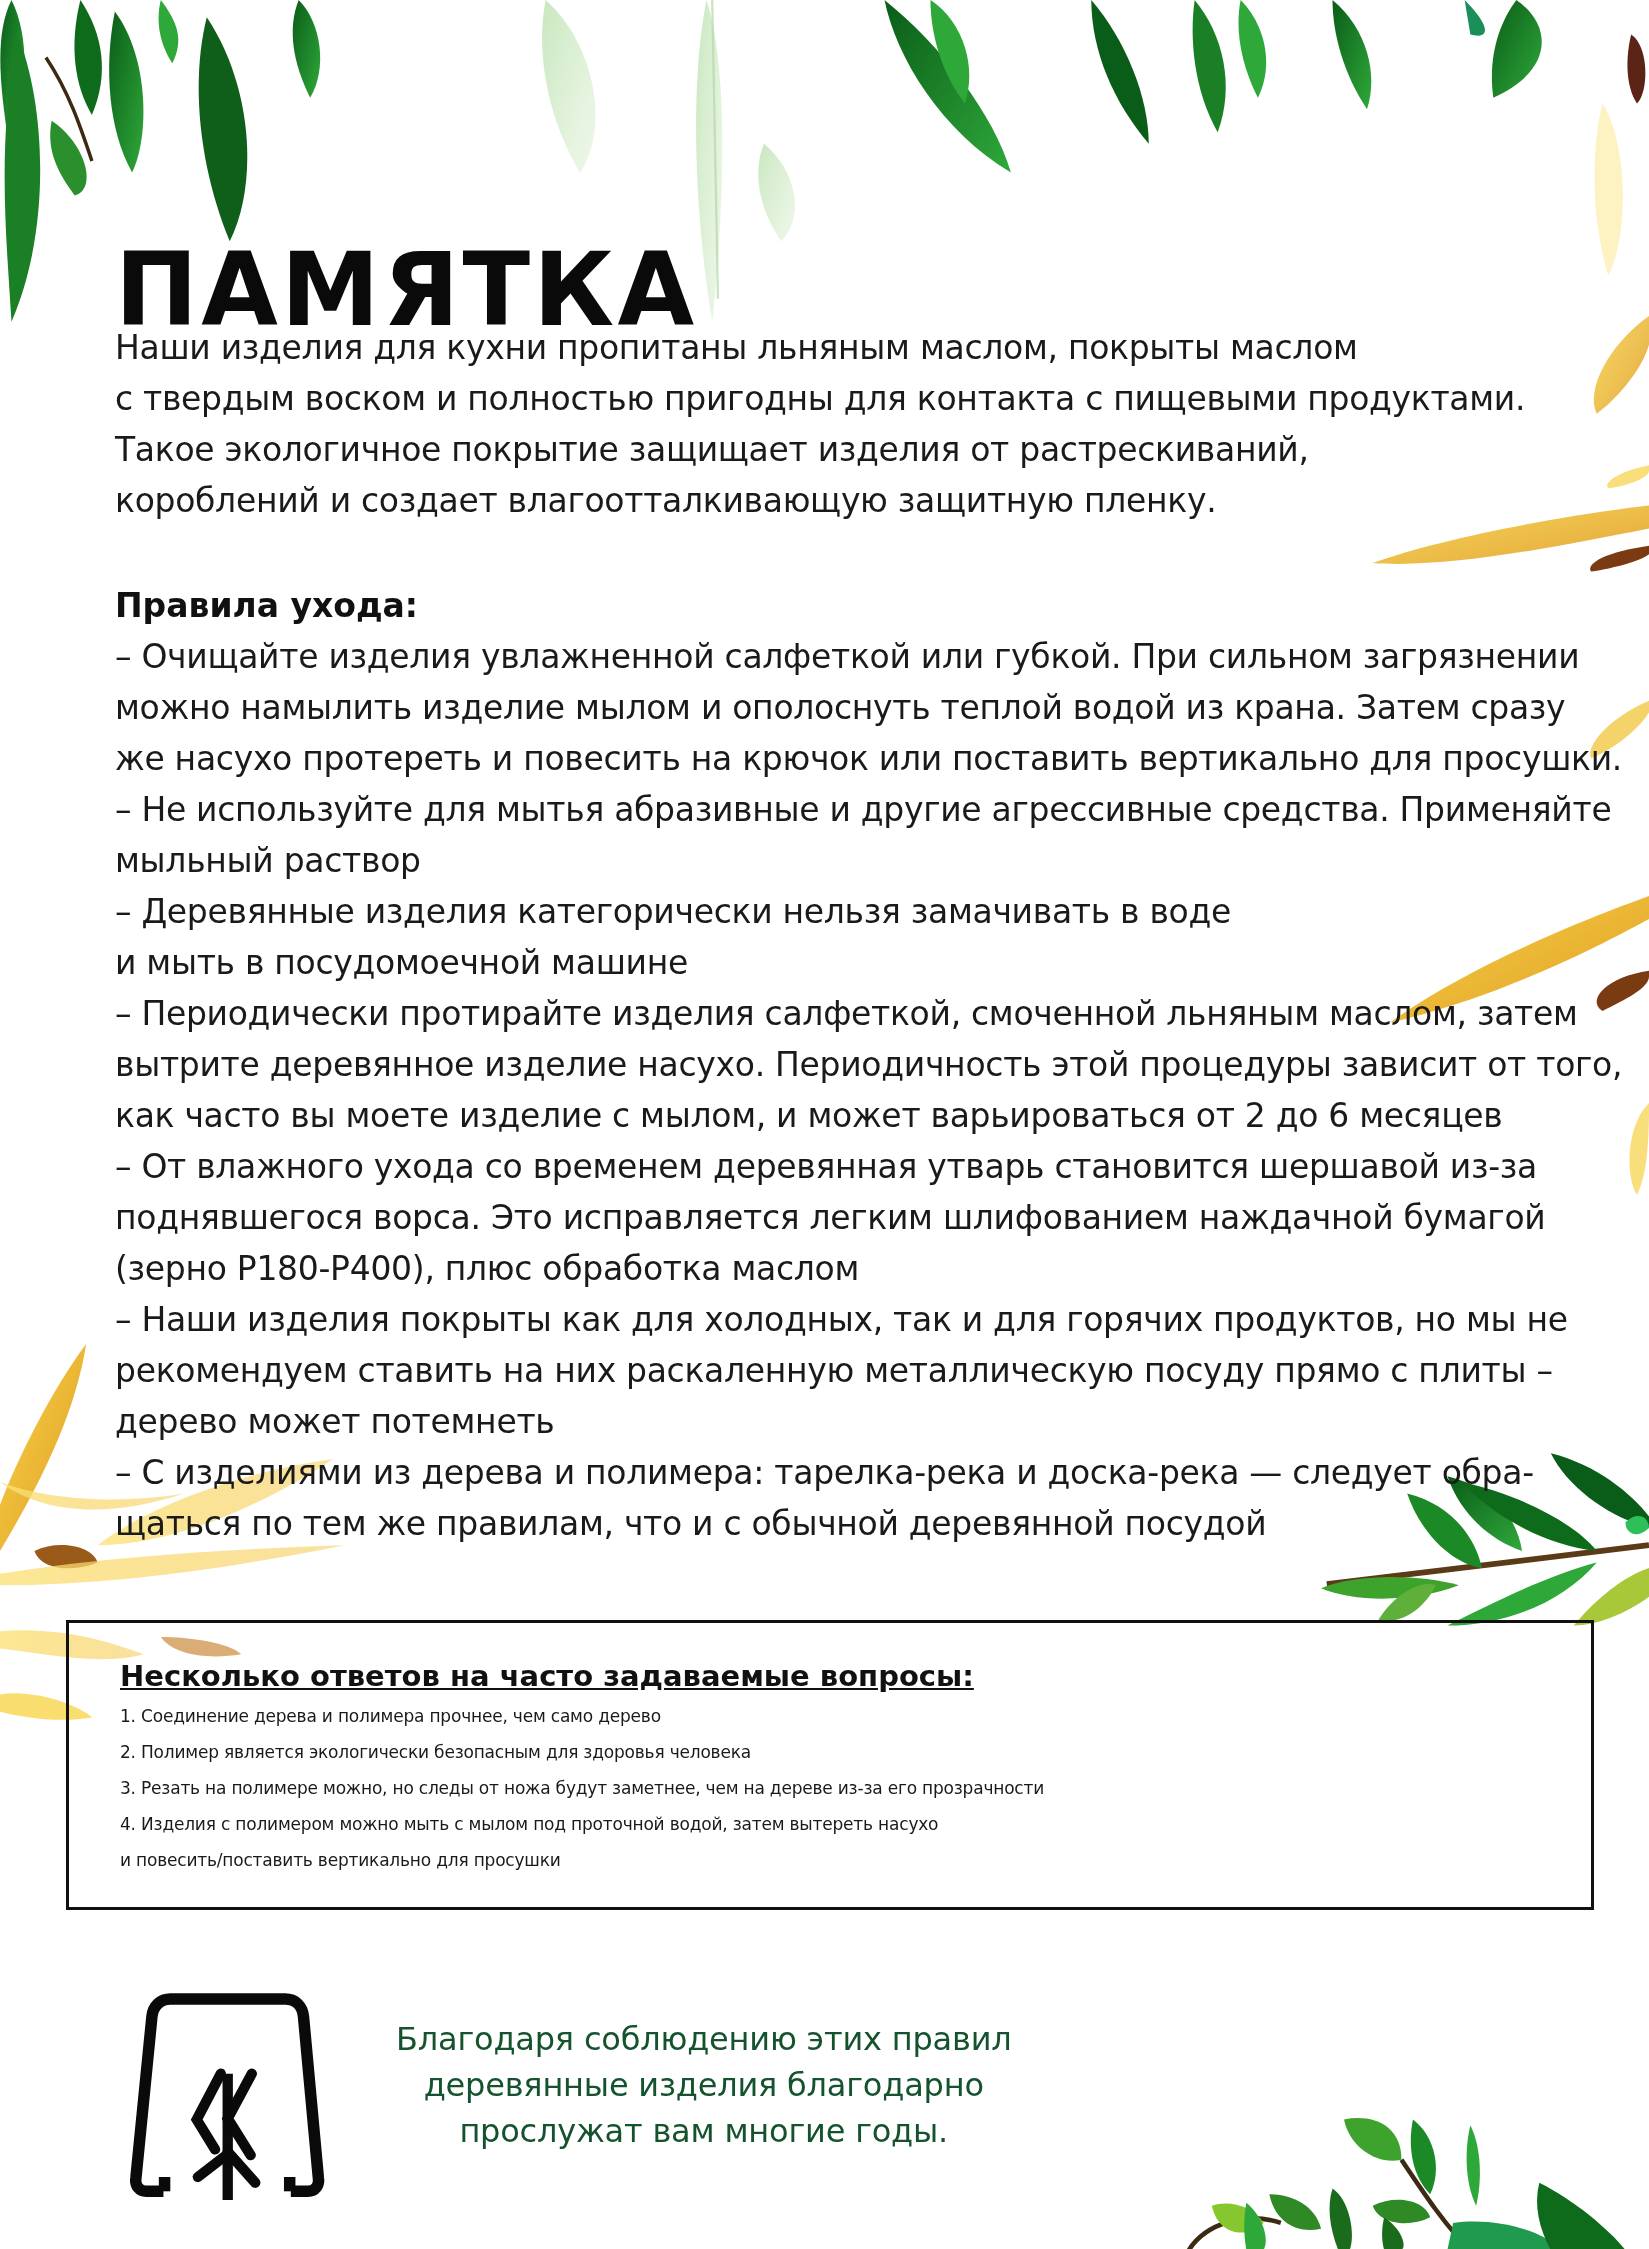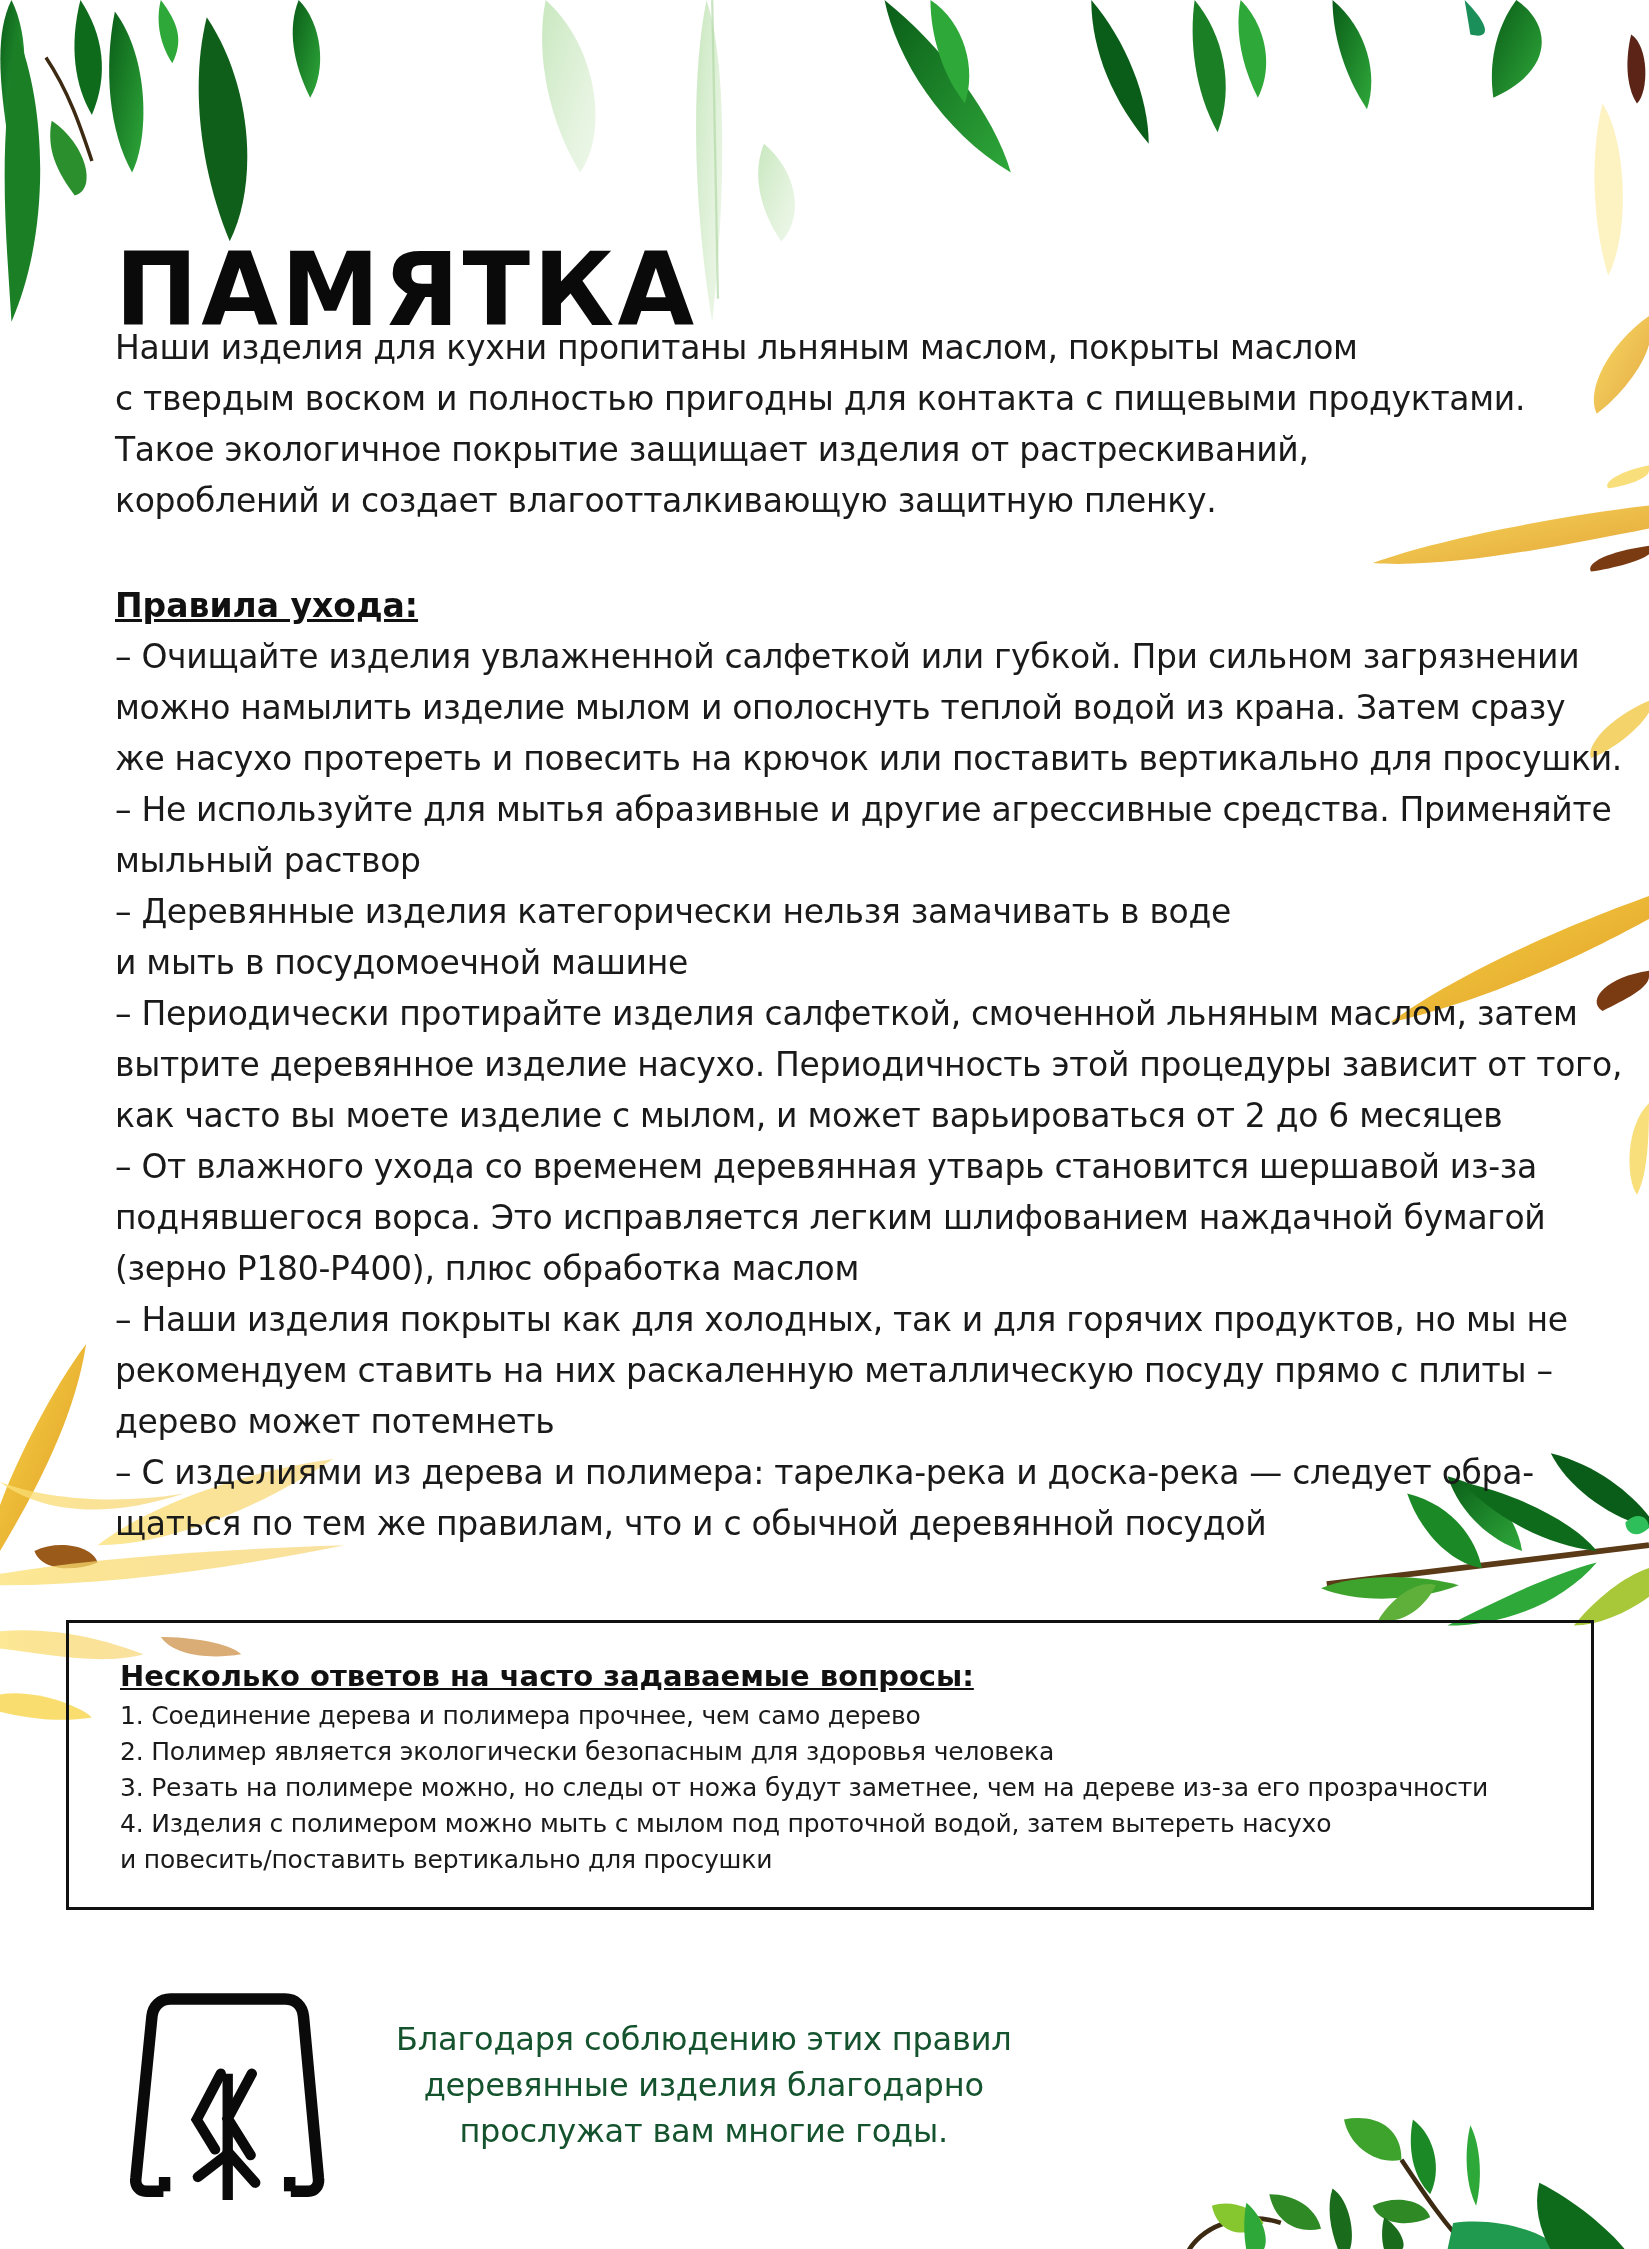--- a/index.html
+++ b/index.html
@@ -16,37 +16,37 @@
     transform: scaleX(0.98); transform-origin: left;
   }
   .intro {
     position: absolute; left: 115px; top: 322px; width: 1505px;
     font-size: 33px; line-height: 51px; color: #1a1a1a;
     letter-spacing: -0.3px;
   }
   .intro .ln, .rules .ln { display: block; white-space: nowrap; }
   .rules-heading {
     position: absolute; left: 115px; top: 580px;
-    font-size: 33px; font-weight: bold; line-height: 51px; color: #111; text-decoration: underline;
+    font-size: 33px; font-weight: bold; line-height: 51px; color: #111;
   }
   .rules {
     position: absolute; left: 115px; top: 631px; width: 1493px;
     font-size: 33px; line-height: 51px; color: #1a1a1a; letter-spacing: -0.3px;
   }
   .faq-box {
     position: absolute; left: 66px; top: 1620px; width: 1528px; height: 290px;
     border: 3.4px solid #111; box-sizing: border-box;
   }
   .faq-heading {
     position: absolute; left: 51px; top: 36px;
     font-size: 29px; font-weight: bold; line-height: 34px; color: #111; text-decoration: underline;
   }
   .faq-list {
     position: absolute; left: 51px; top: 75px;
-    font-size: 25px; line-height: 36px; color: #1a1a1a; letter-spacing: -0.2px;
+    font-size: 17px; line-height: 36px; color: #1a1a1a; letter-spacing: -0.2px;
   }
   .faq-list .ln { display: block; white-space: nowrap; }
   .footer-icon { position: absolute; left: 129px; top: 1993px; width: 198px; height: 213px; }
   .footer-text {
     position: absolute; left: 396px; top: 2016px;
     font-size: 32px; line-height: 46px; color: #14532d; letter-spacing: -0.2px; text-align: center;
   }
   .footer-text .ln { display: block; white-space: nowrap; }
 </style>
 </head>

